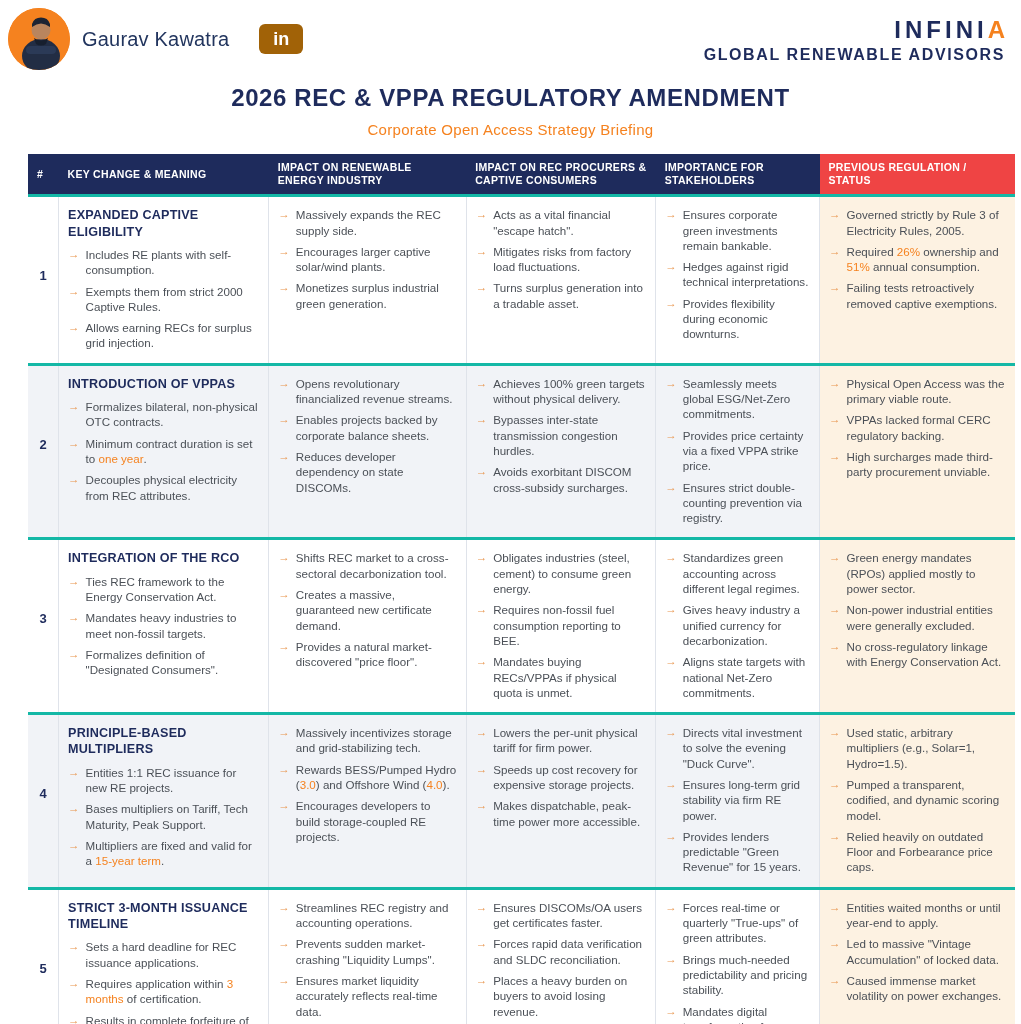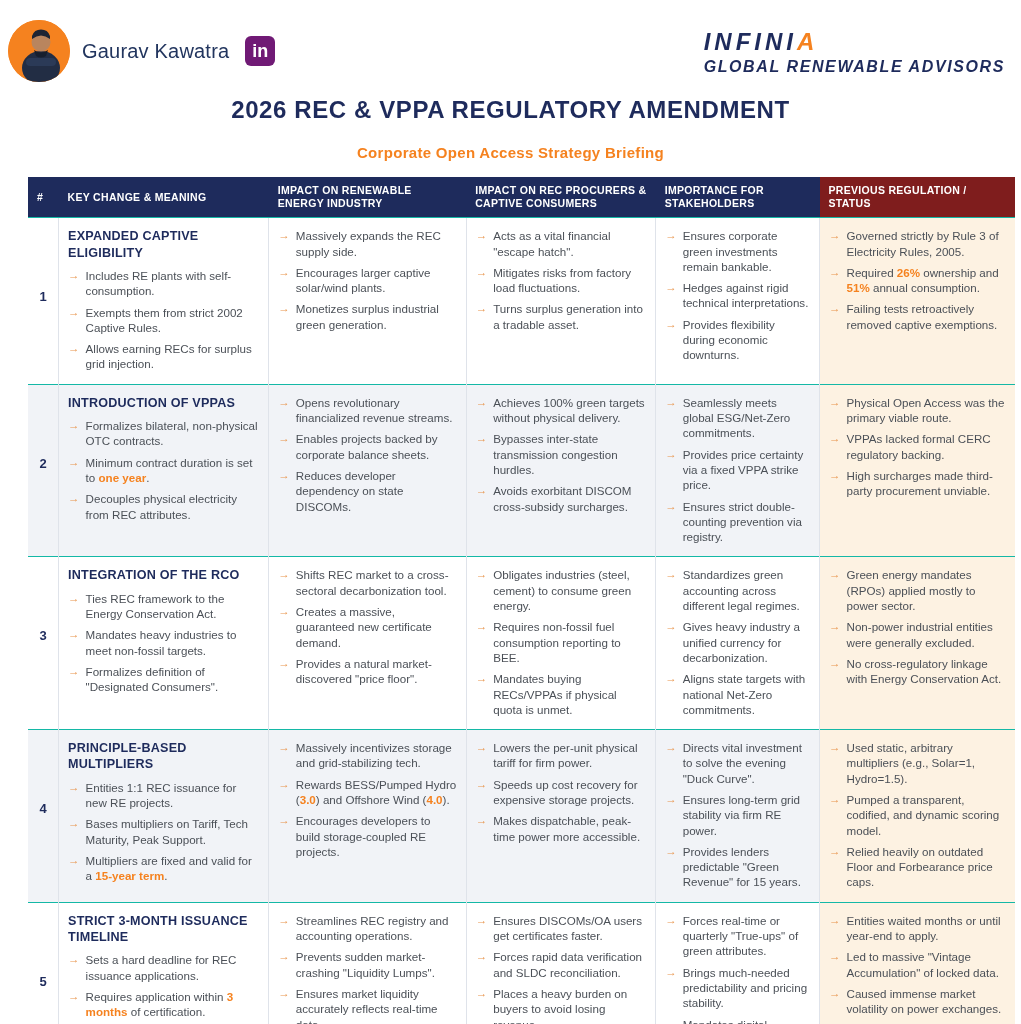--- a/index.html
+++ b/index.html
@@ -2,71 +2,71 @@
 <html><head>
 <meta charset="utf-8">
 <style>
   * { margin:0; padding:0; box-sizing:border-box; }
   html,body { background:#ffffff; }
   body {
     width:1021px; height:1024px; margin:0 auto;
     font-family:"Liberation Sans","DejaVu Sans",sans-serif;
     color:#4b5057; overflow:hidden;
   }
-  .top-bar { display:flex; justify-content:space-between; align-items:flex-start; padding:20px 10px 0 8px; }
+  .top-bar { display:flex; justify-content:space-between; align-items:flex-start; padding:8px 10px 0 8px; }
   .author { display:flex; align-items:center; gap:12px; }
   .avatar {
     width:62px; height:62px; border-radius:50%; background:#f5821f;
     overflow:hidden; flex:0 0 auto; position:relative;
   }
   .author-name { font-size:20px; color:#22355e; font-weight:500; letter-spacing:.2px; }
   .li-badge {
-    width:30px; height:30px; background:#701a75; border-radius:6px;
+    width:44px; height:30px; background:#a16207; border-radius:6px;
     color:#fff; font-weight:bold; font-size:18px; display:flex; align-items:center; justify-content:center;
-    margin-left:4px;
-  }
-  .brand { text-align:left; padding:10px 6px 0 0;font-style:italic; }
+    margin-left:18px;
+  }
+  .brand { text-align:right; padding:10px 6px 0 0; }
   .brand-name { font-size:24px; font-weight:800; color:#1e2b5c; letter-spacing:4px; line-height:1; }
   .brand-name .accent { color:#f5821f; letter-spacing:0; }
   .brand-sub { font-size:16px; font-weight:700; color:#1e2b5c; letter-spacing:1.6px; margin-top:4px; }
   .title-block { text-align:center; margin-top:14px; }
   .doc-title { font-size:24px; font-weight:800; color:#1e2b5c; letter-spacing:.6px; }
-  .doc-subtitle { font-size:15px; font-weight:700; color:#f5821f; margin-top:20px; letter-spacing:.3px; }
+  .doc-subtitle { font-size:15px; font-weight:400; color:#f5821f; margin-top:9px; letter-spacing:.3px; }
 
   table.main {
     border-collapse:collapse; table-layout:fixed;
     margin:16px 6px 0 28px; width:987px;
     border-bottom:3px solid #1e2b5c;
   }
   col.c-num   { width:3.1%; }
   col.c-key   { width:21.3%; }
   col.c-ind   { width:20.0%; }
   col.c-proc  { width:19.2%; }
   col.c-imp   { width:16.6%; }
   col.c-prev  { width:19.8%; }
   thead th {
     background:#1e2b5c; color:#ffffff; font-size:10.5px; font-weight:700;
     text-align:left; text-transform:uppercase; letter-spacing:.3px;
     padding:7px 9px; line-height:1.25; vertical-align:middle; height:40px;
   }
-  thead th.prev-h { background:#7f1d1d; }
+  thead th.prev-h { background:#ef4444; }
   tbody td {
     vertical-align:top; padding:10px 9px 12px 9px; font-size:11.6px; line-height:1.32;
-    border-left:1px solid #dfe3ea; border-top:1px solid #14b8a6;
+    border-left:1px solid #dfe3ea; border-top:3px solid #14b8a6;
   }
   tbody td:first-child { border-left:none; }
   tbody tr.alt td { background:#f1f3f7; }
   tbody td.prev-cell { background:#fdf2e2 !important; }
   td.num-cell { font-weight:800; color:#1e2b5c; font-size:13px; text-align:center; padding-top:70px; }
   .cell-heading { color:#1e2b5c; font-weight:800; font-size:12.6px; line-height:1.3; margin-bottom:7px; letter-spacing:.2px; }
   .bullet { display:flex; margin-bottom:6px; }
   .bullet:last-child { margin-bottom:0; }
   .arrow { color:#e8964f; flex:0 0 auto; margin-right:6px; font-size:11.5px; line-height:1.32; }
   .btext { color:#4b5057; font-weight:500; }
-  .hl { color:#f5821f; font-weight:700;text-align:center; }
+  .hl { color:#f5821f; font-weight:400;text-align:center; }
 </style>
 </head>
 <body>
 
 <div class="top-bar">
   <div class="author">
     <div class="avatar">
       <svg width="62" height="62" viewBox="0 0 62 62">
         <circle cx="31" cy="31" r="31" fill="#f5821f"></circle>
         <ellipse cx="33" cy="48" rx="19" ry="17" fill="#222d44"></ellipse>
@@ -114,21 +114,21 @@
       <tr>
         <td class="num-cell">1</td>
         <td>
           <div class="cell-heading">EXPANDED CAPTIVE ELIGIBILITY</div>
           <div class="bullet">
             <span class="arrow">→</span>
             <span class="btext"><span>Includes RE plants with self-consumption.</span></span>
           </div>
           <div class="bullet">
             <span class="arrow">→</span>
-            <span class="btext"><span>Exempts them from strict 2002 Captive Rules.</span></span>
+            <span class="btext"><span>Exempts them from strict 2000 Captive Rules.</span></span>
           </div>
           <div class="bullet">
             <span class="arrow">→</span>
             <span class="btext"><span>Allows earning RECs for surplus grid injection.</span></span>
           </div>
         </td>
         <td>
           <div class="bullet">
             <span class="arrow">→</span>
             <span class="btext"><span>Massively expands the REC supply side.</span></span>

